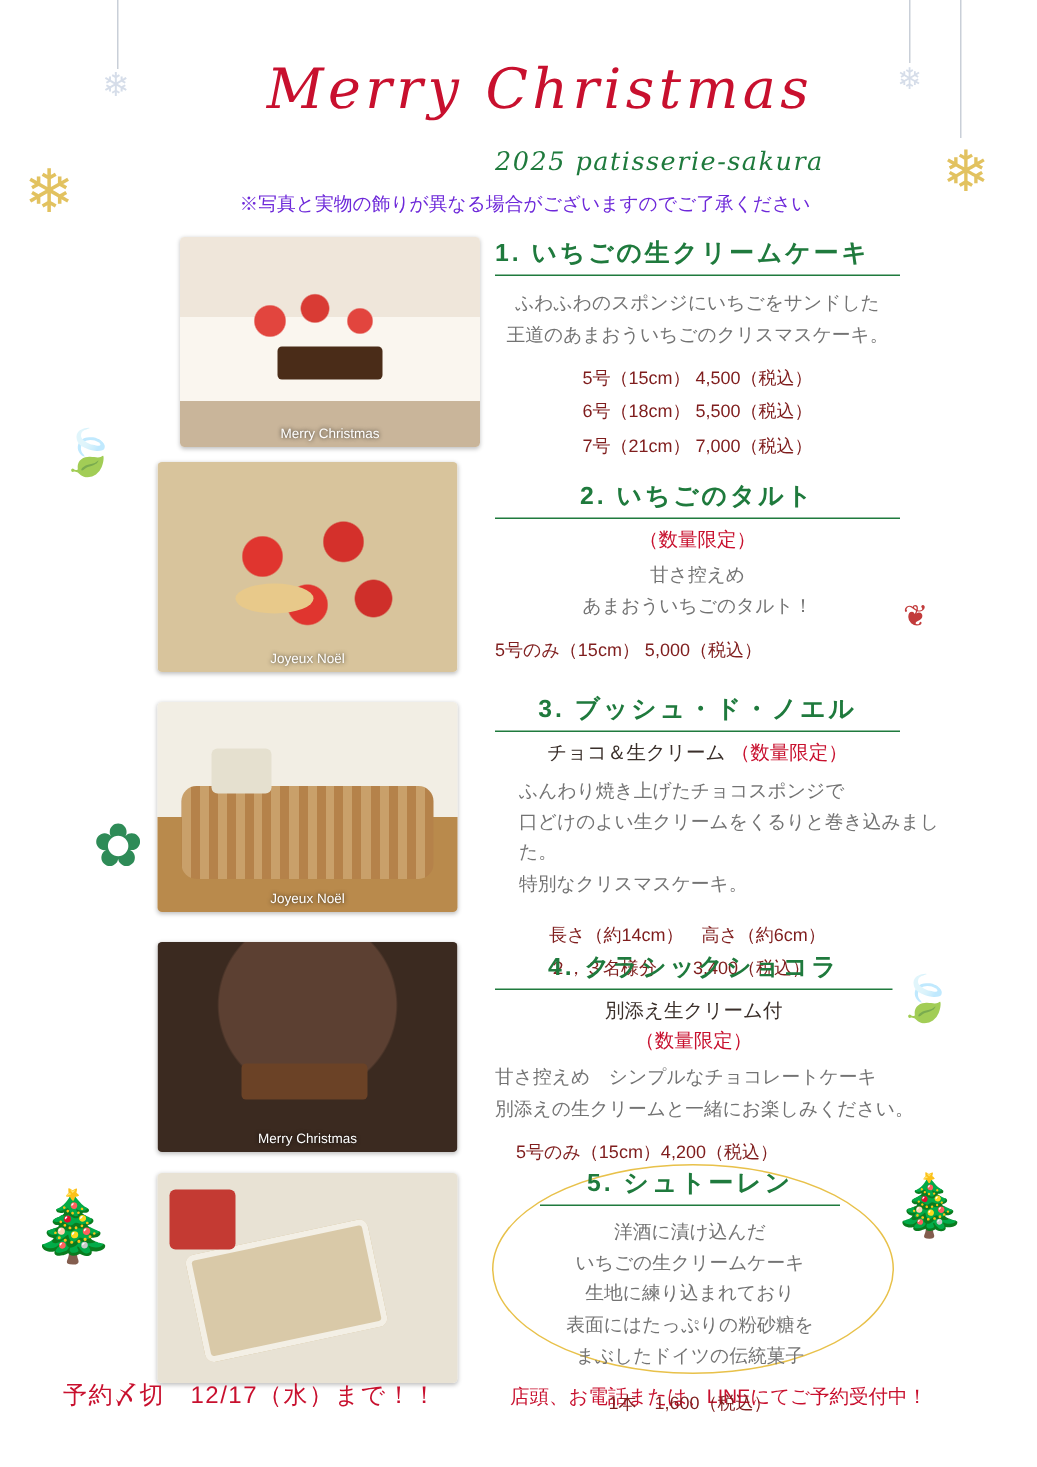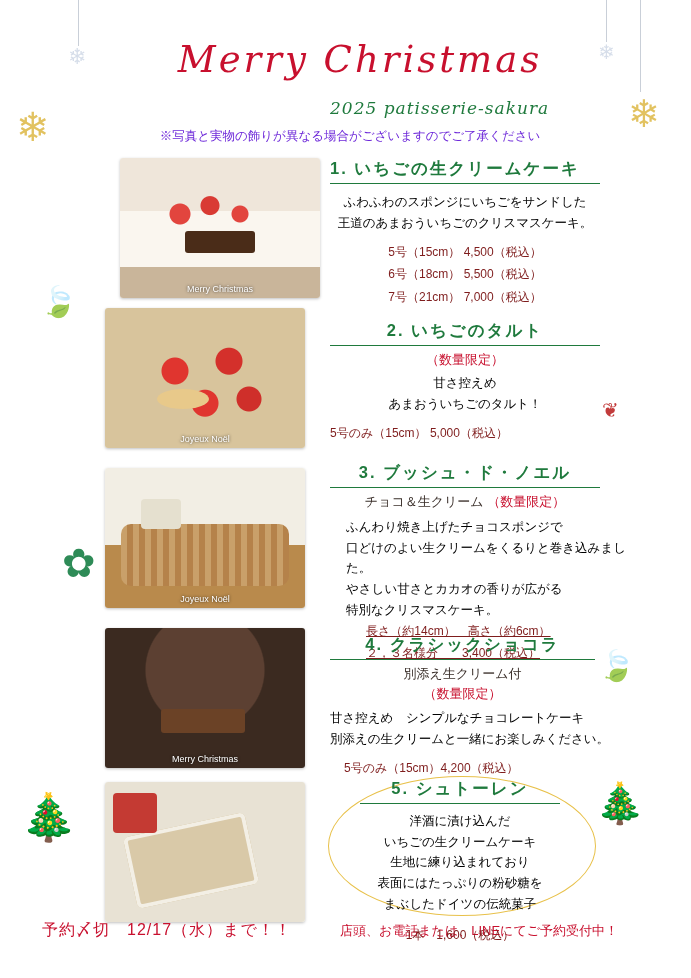--- a/index.html
+++ b/index.html
@@ -117,21 +117,21 @@
 
   
   .item { position:absolute; }
   .item-h {
     font-size:16.5px; color:#1f7a3d; letter-spacing:2px; font-weight:bold;
   }
   .item-h .num { color:#1f7a3d; }
   .hr { height:1px; background:#1f7a3d; margin-top:3px; }
   .sub-c { text-align:center; font-size:13px; color:#3a2f2a; margin-top:5px; }
   .limited { color:#c8102e; }
-  .body { font-size:12.5px; line-height:1.65; color:#000000; }
+  .body { font-size:12.5px; line-height:1.65; color:#737373; }
   .price { font-size:12px; line-height:1.85; color:#7f1d1d; }
   .center { text-align:center; }
 
   .i1 { left:330px; top:158px; width:270px; }
   .i2 { left:330px; top:320px; width:270px; }
   .i3 { left:330px; top:462px; width:300px; }
   .i4 { left:330px; top:634px; width:280px; }
   .i5 { left:335px; top:778px; width:250px; }
 
   .oval {
@@ -226,24 +226,23 @@
       <span>ブッシュ・ド・ノエル</span>
     </div>
     <div class="hr" style="width:270px;"></div>
     <div class="sub-c" style="width:270px;">
       <span>チョコ＆生クリーム</span>
       <span class="limited">（数量限定）</span>
     </div>
     <div class="body" style="margin-top:6px; margin-left:16px;">
       <div>ふんわり焼き上げたチョコスポンジで</div>
       <div>口どけのよい生クリームをくるりと巻き込みました。</div>
-      <div>やさしい甘さとカカオの香りが広がる</div>
       <div>特別なクリスマスケーキ。</div>
     </div>
-    <div class="price" style="margin-top:0; margin-left:36px;text-decoration:underline;">
+    <div class="price" style="margin-top:12px; margin-left:36px;">
       <div>長さ（約14cm）　高さ（約6cm）</div>
       <div>２，３名様分　　3,400（税込）</div>
     </div>
   </div>
 
   <div class="item i4">
     <div class="item-h center" style="width:265px;">
       <span class="num">4.</span>
       <span>クラシックショコラ</span>
     </div>

